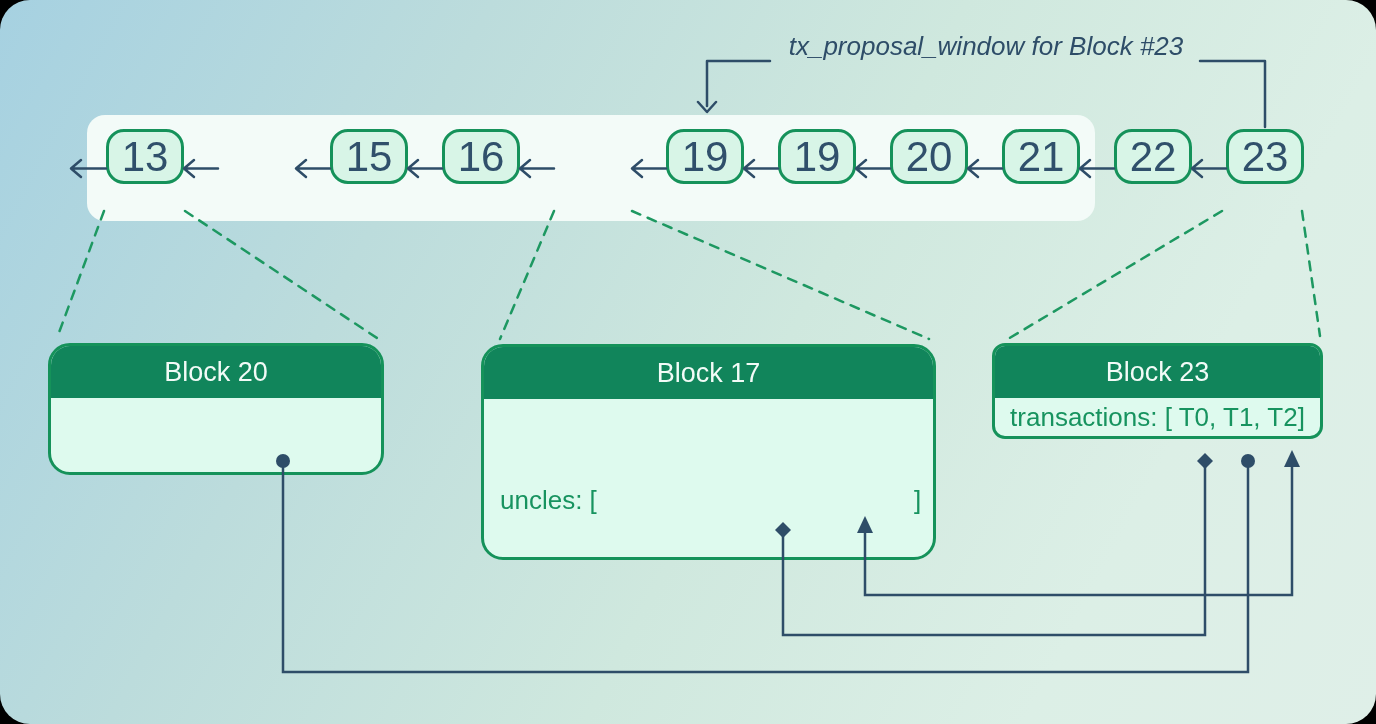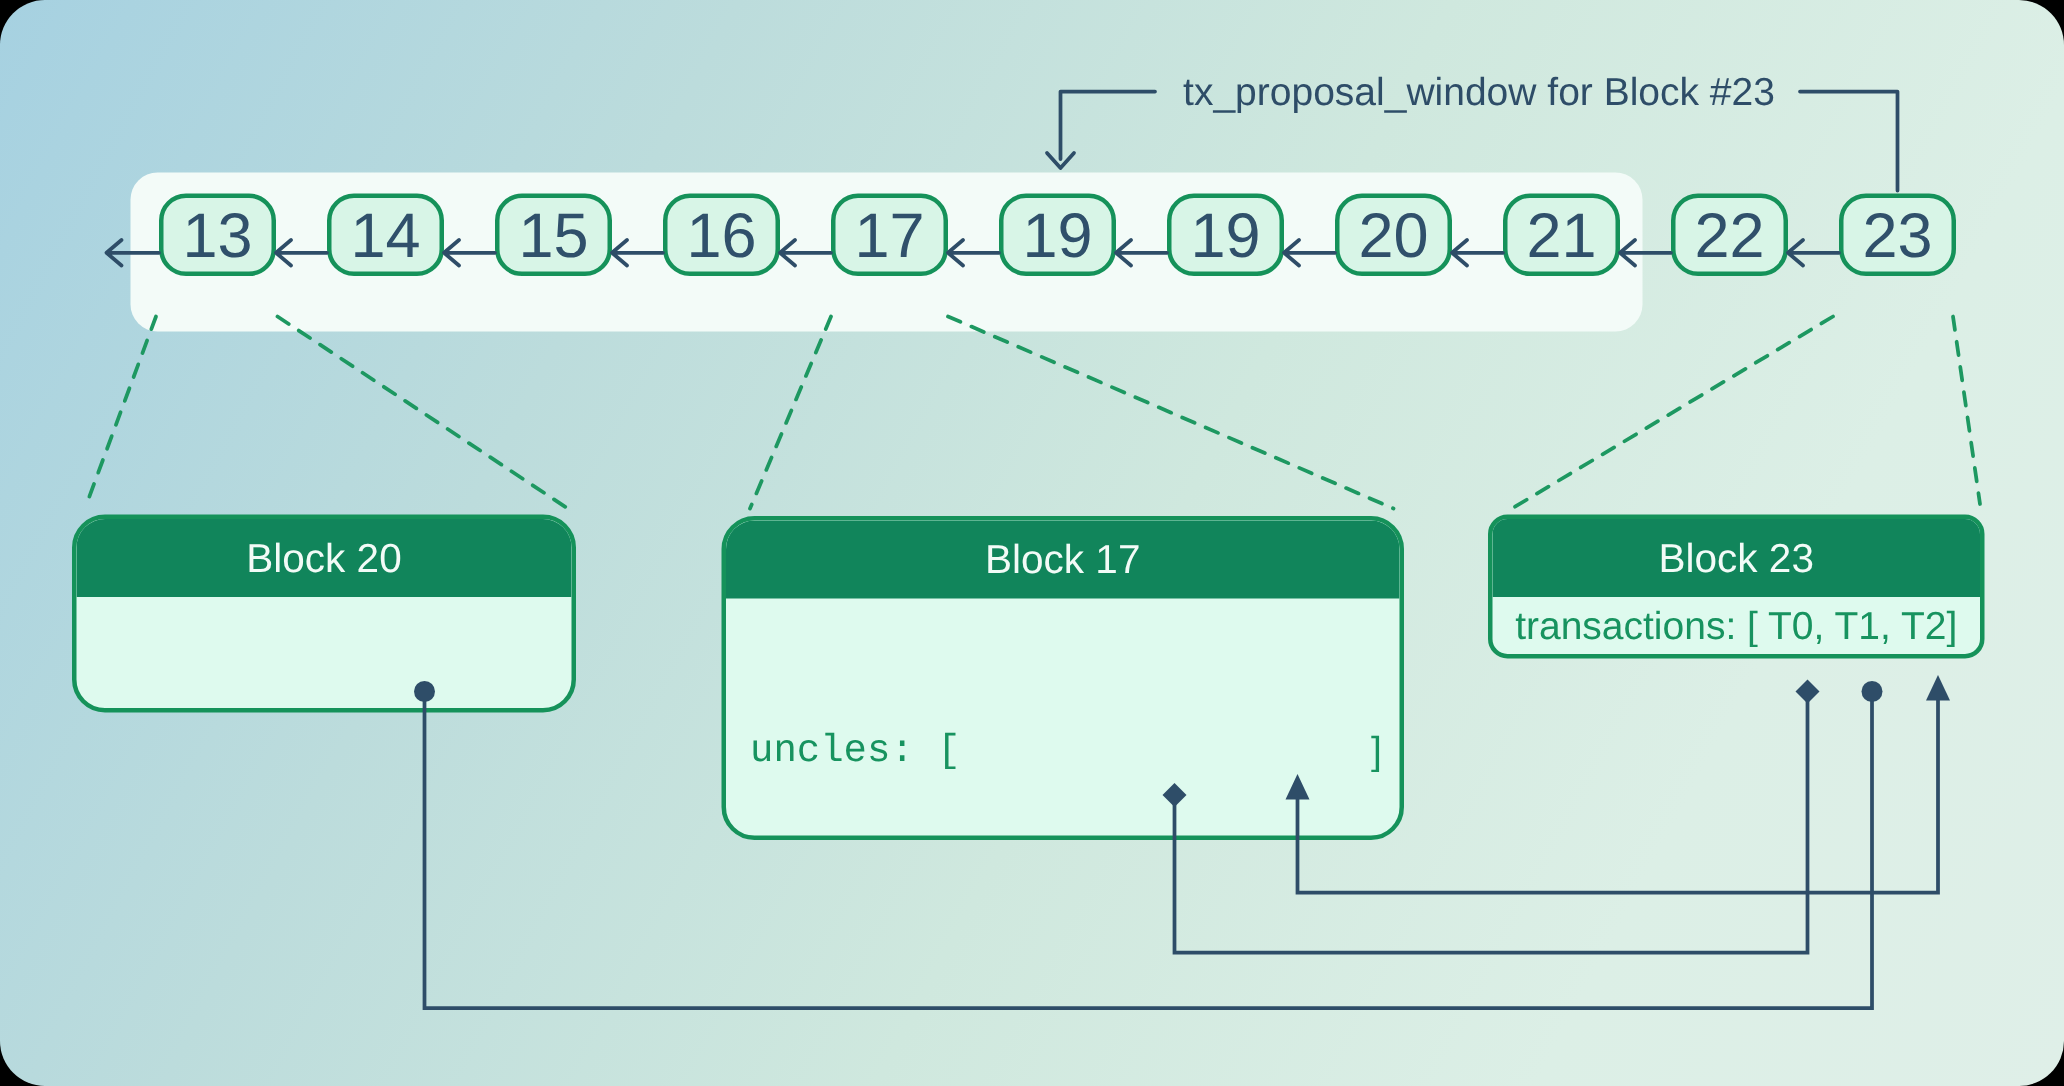--- a/index.html
+++ b/index.html
@@ -13,22 +13,22 @@
     position:absolute;left:87px;top:115px;width:1008px;height:106px;
     background:#f3fbf8;border-radius:18px;
   }
   .chain-block{
     position:absolute;top:129px;width:78px;height:55px;box-sizing:border-box;
     border:3px solid #15925a;border-radius:18px;background:#d8f5e7;
     display:flex;align-items:center;justify-content:center;
     font-size:42px;color:#30506b;
   }
   .anno-label{
-    position:absolute;left:707px;top:46px;width:558px;
-    text-align:center;font-size:26px;color:#2e4d68;
+    position:absolute;left:707px;top:31px;width:558px;
+    text-align:center;font-size:26px;color:#2e4d68;font-style:italic;
   }
   .detail-box{
     position:absolute;box-sizing:border-box;
     border:3px solid #15925a;border-radius:22px;background:#defaee;overflow:hidden;
   }
   .detail-header{
     height:52px;background:#11855b;color:#f2fbf7;
     display:flex;align-items:center;justify-content:center;
     font-size:27px;
   }
@@ -58,31 +58,25 @@
 
 <div class="stage">
 
   <div class="window-band"></div>
 
   <div class="anno-label">tx_proposal_window for Block #23</div>
 
   <div class="chain-block" style="left:106px">
       <span>13</span>
     </div>
-  <div class="chain-block" style="left:218px">
-      <span>14</span>
-    </div>
   <div class="chain-block" style="left:330px">
       <span>15</span>
     </div>
   <div class="chain-block" style="left:442px">
       <span>16</span>
-    </div>
-  <div class="chain-block" style="left:554px">
-      <span>17</span>
     </div>
   <div class="chain-block" style="left:666px">
       <span>19</span>
     </div>
   <div class="chain-block" style="left:778px">
       <span>19</span>
     </div>
   <div class="chain-block" style="left:890px">
       <span>20</span>
     </div>
@@ -95,21 +89,21 @@
   <div class="chain-block" style="left:1226px">
       <span>23</span>
     </div>
 
   <div class="detail-box" style="left:48px;top:343px;width:336px;height:132px;">
     <div class="detail-header">Block 20</div>
   </div>
 
   <div class="detail-box" style="left:481px;top:344px;width:455px;height:216px;">
     <div class="detail-header">Block 17</div>
-    <span class="b17-field" style="left:16px;top:138px;font-family:Liberation Mono, monospace;">uncles: [</span>
+    <span class="b17-field" style="left:16px;top:138px;">uncles: [</span>
     <span class="b17-field" style="left:430px;top:138px;">]</span>
   </div>
 
   <div class="detail-box" style="left:992px;top:343px;width:331px;height:96px;border-radius:13px;">
     <div class="detail-header">Block 23</div>
     <div class="detail-body">transactions: [ T0, T1, T2]</div>
   </div>
 
   <svg class="lines" width="1376" height="724" viewBox="0 0 1376 724">
 

